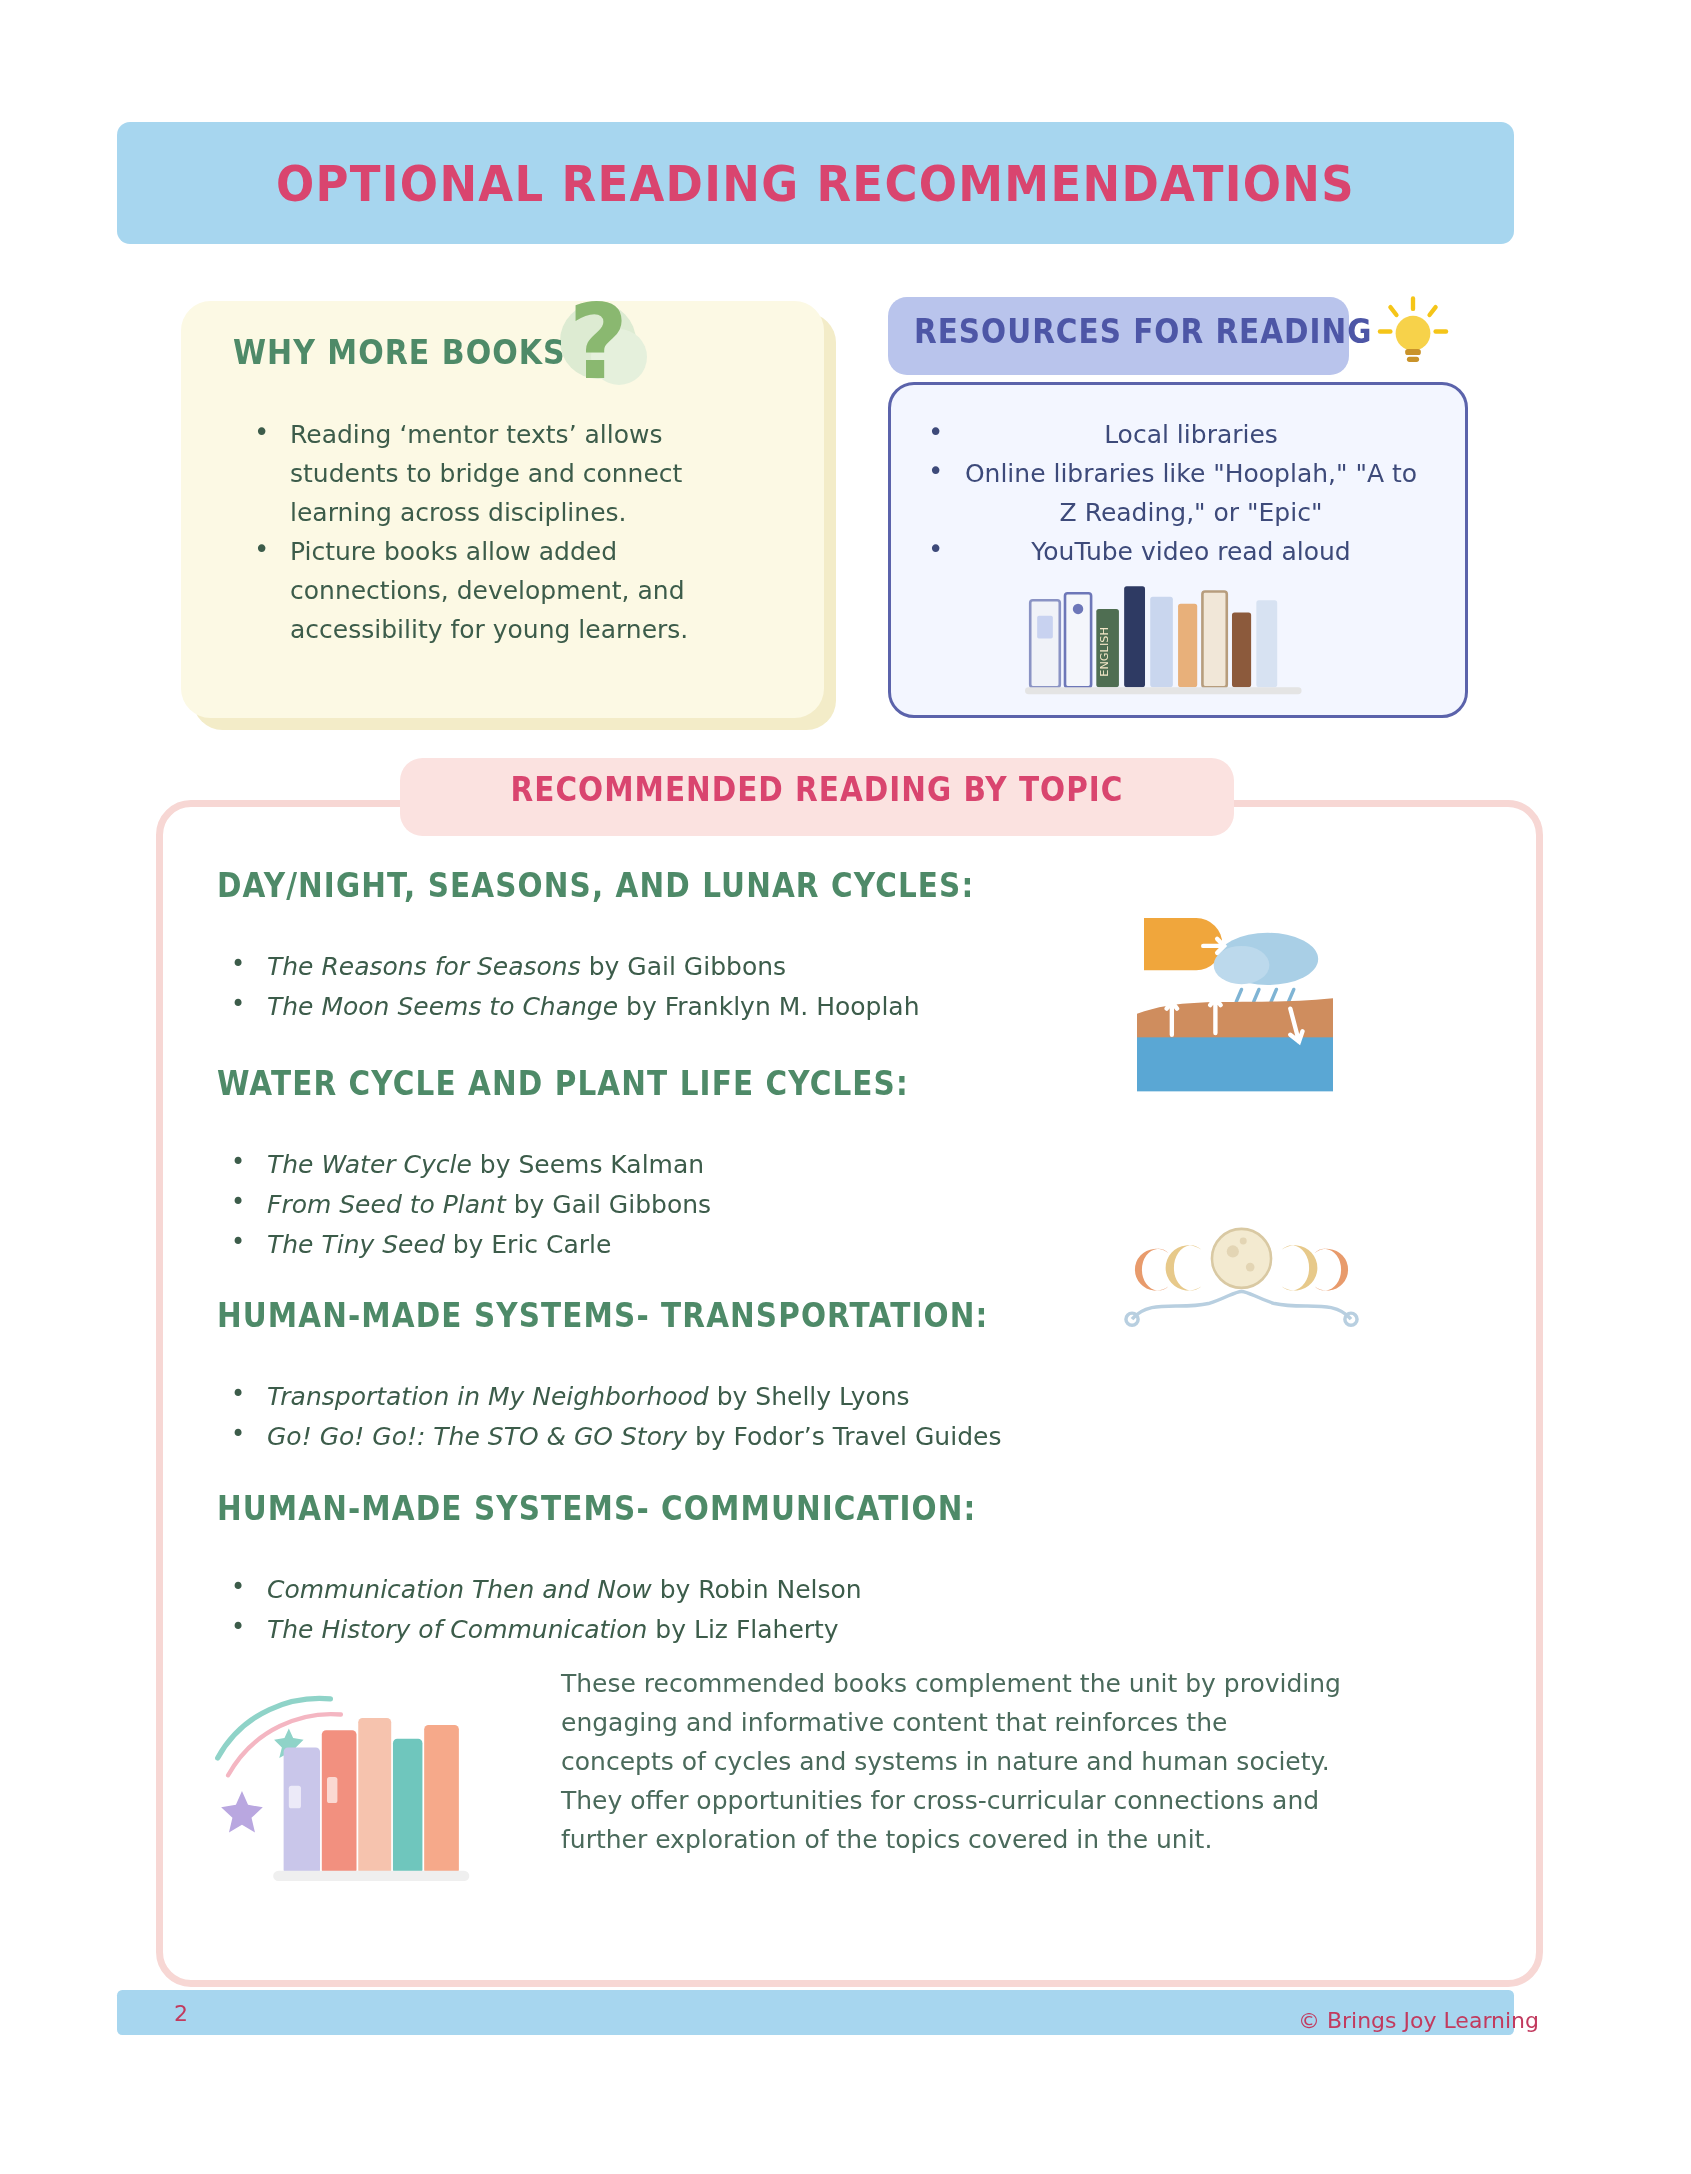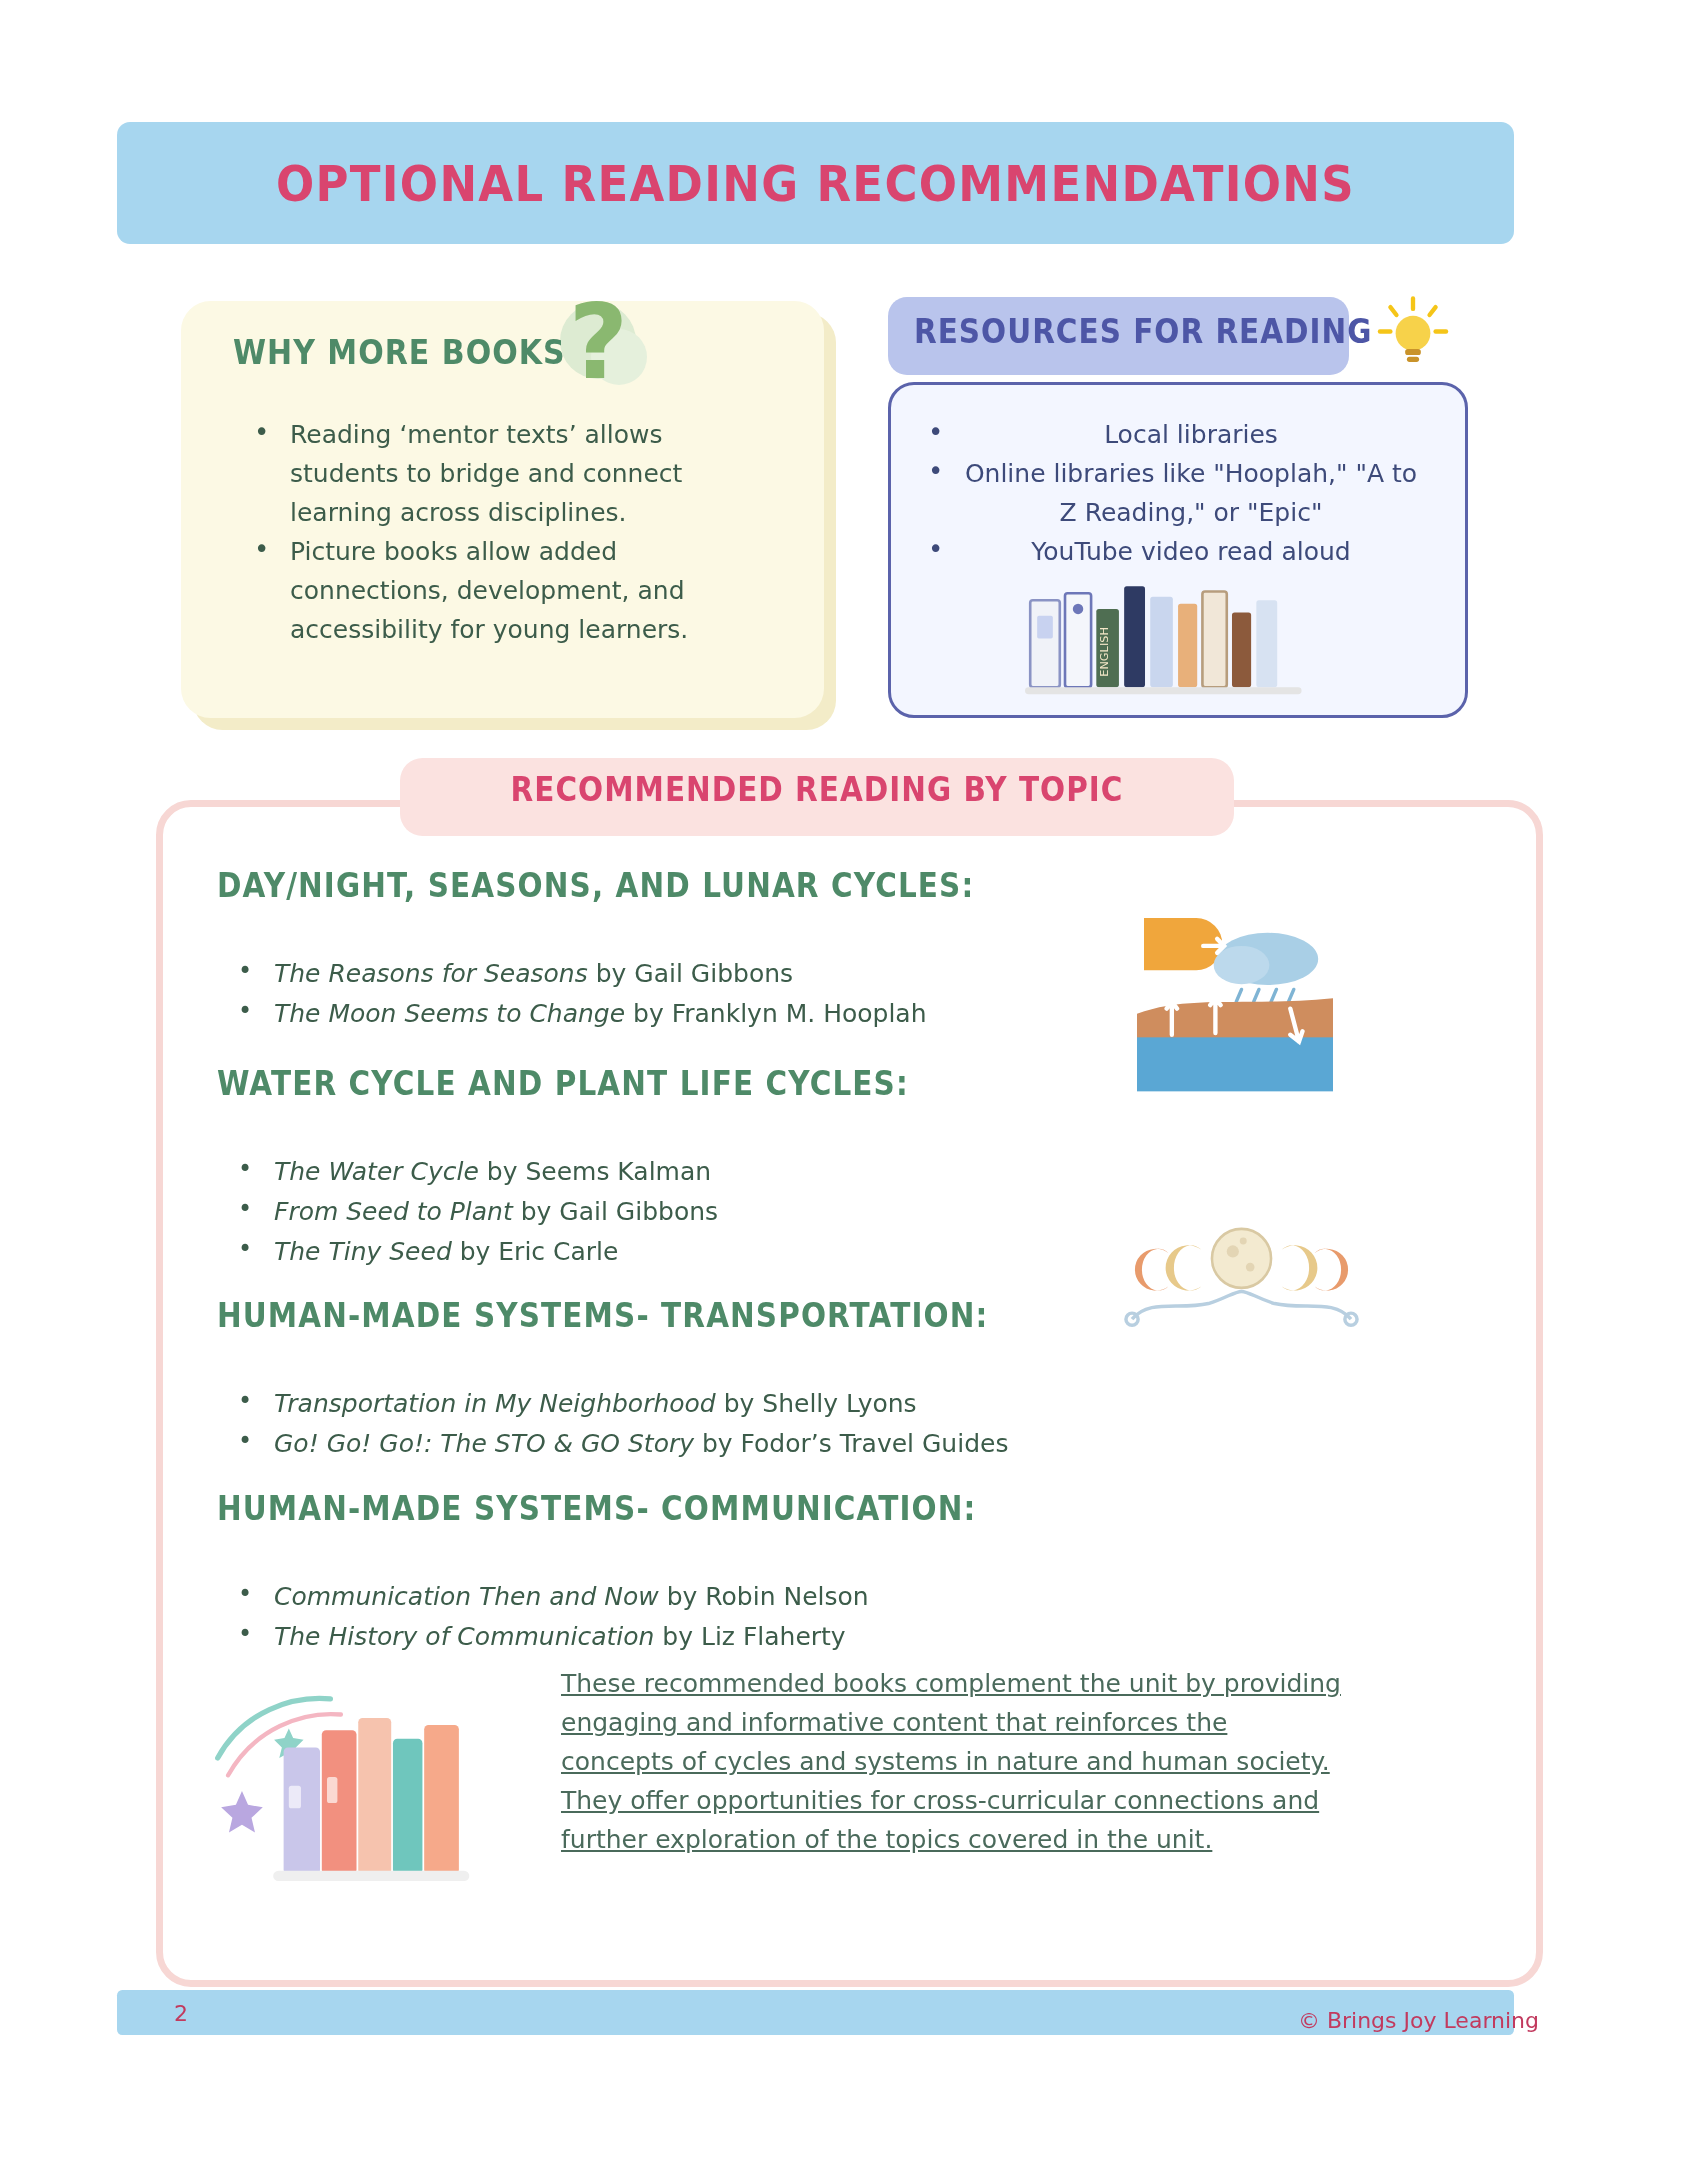--- a/index.html
+++ b/index.html
@@ -244,21 +244,21 @@
     font-size: 29.5px;
     letter-spacing: 1.1px;
     color: #4e8a68;
     text-transform: uppercase;
     transform: scaleY(1.12);
     left: 217px;
   }
   .booklist {
     position: absolute;
     left: 217px;
-    margin: 7px;
+    margin: 0;
     padding: 0;
     list-style: none;
     width: 973px;
   }
   .booklist li {
     position: relative;
     padding-left: 50px;
     font-size: 25px;
     line-height: 40px;
     color: #3c5c4a;
@@ -298,21 +298,20 @@
   }
 
   .summary {
     position: absolute;
     left: 561px;
     top: 1664px;
     width: 782px;
     font-size: 25px;
     line-height: 39px;
     color: #4a6a5b;
-    text-decoration: underline;
   }
 
   
   .footer-bar {
     position: absolute;
     left: 117px;
     top: 1990px;
     width: 1397px;
     height: 45px;
     background: #a7d6ef;

